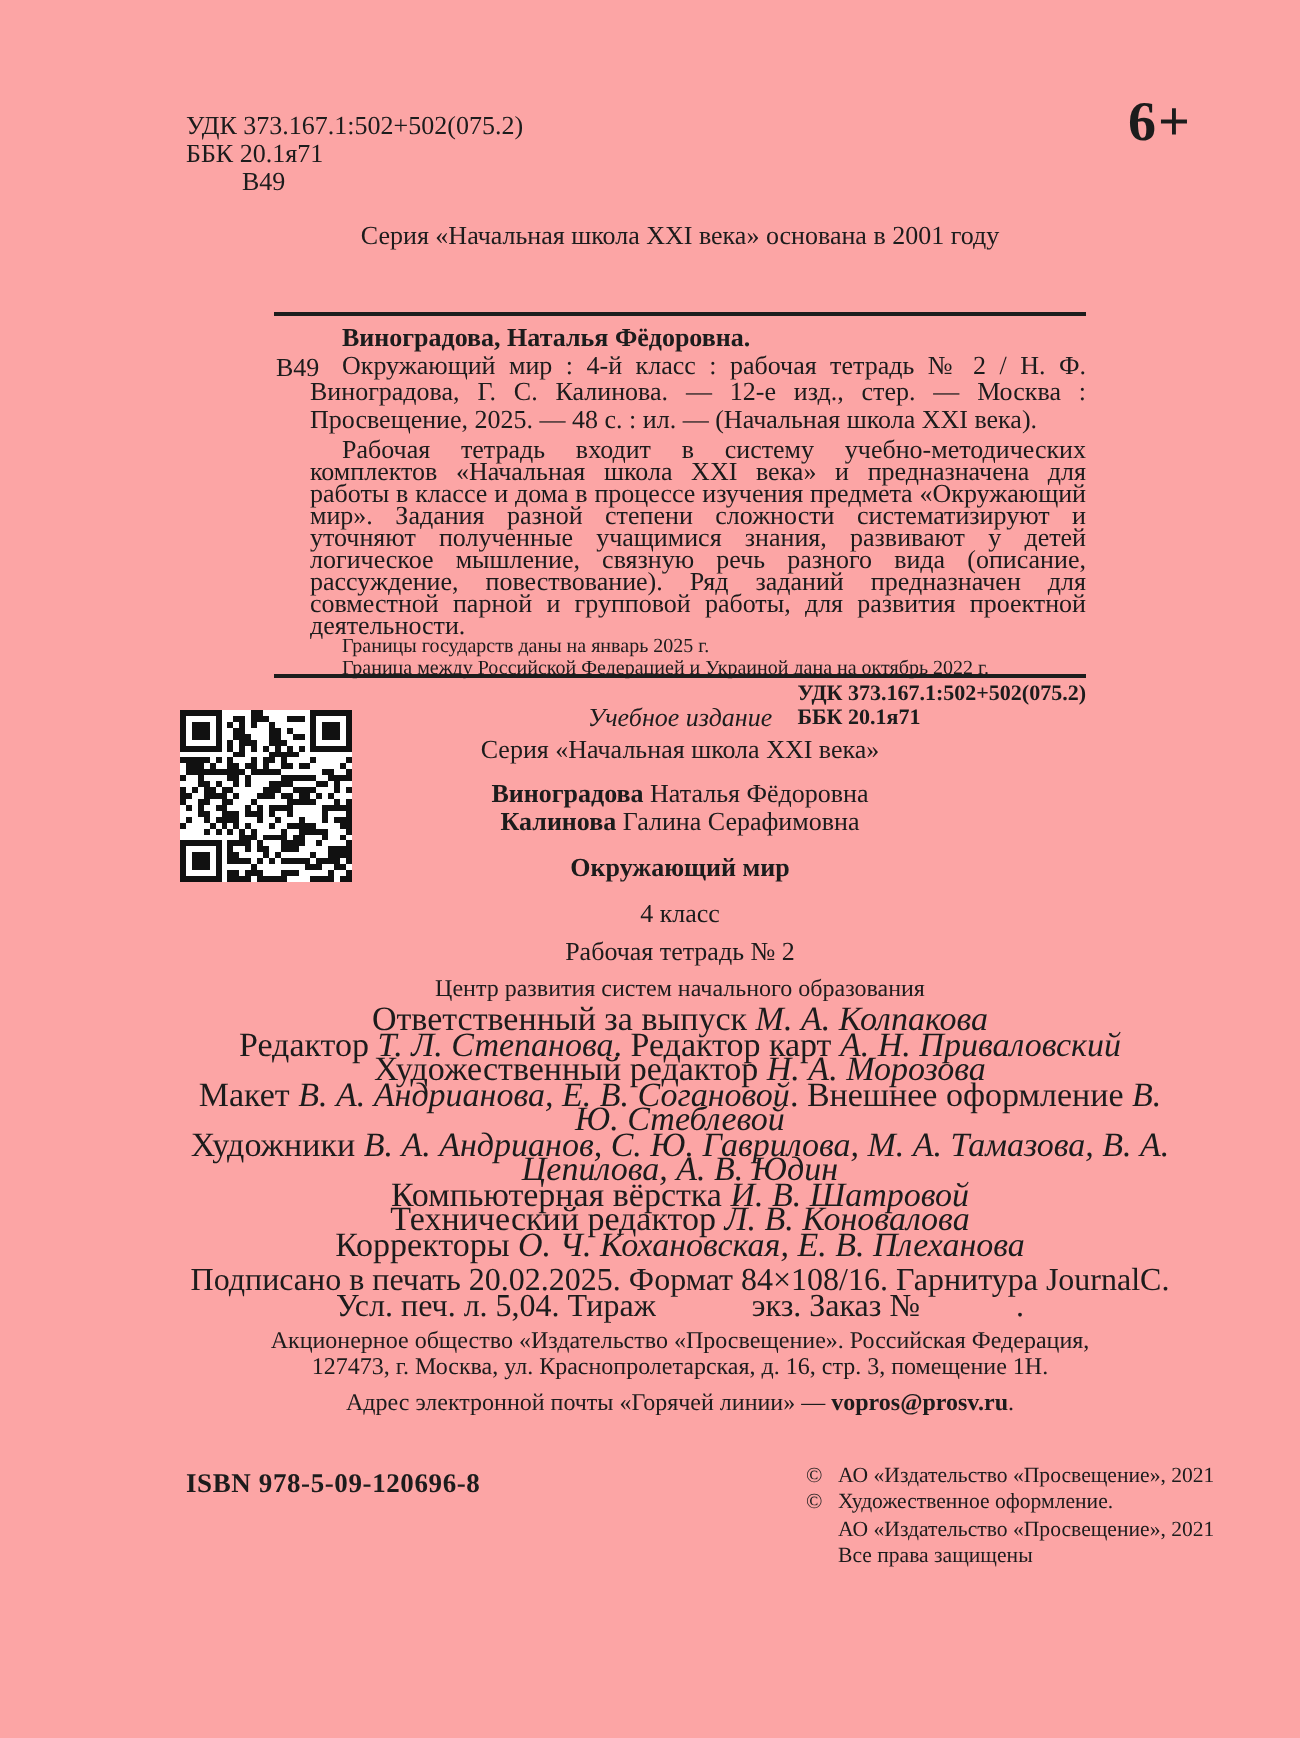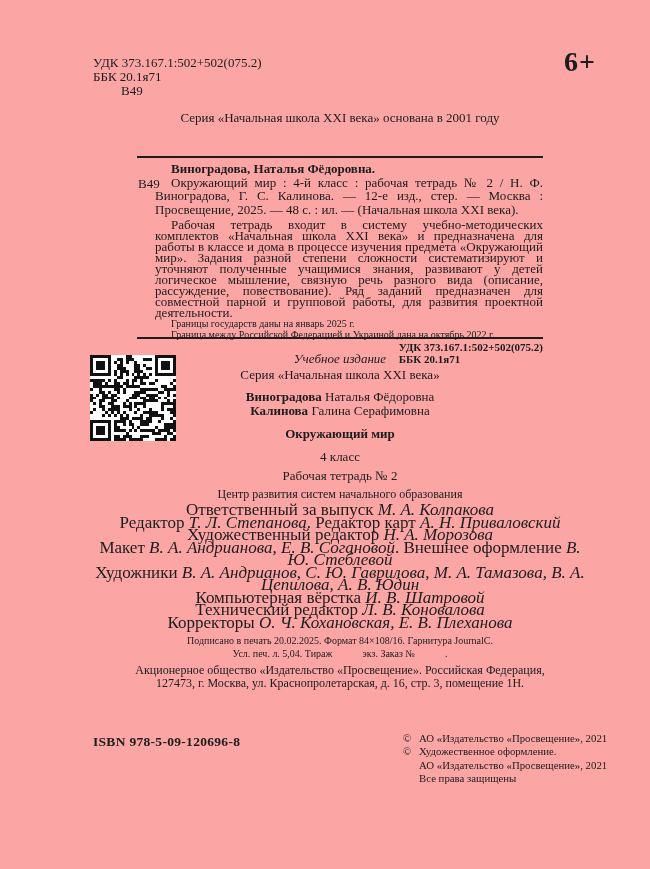--- a/index.html
+++ b/index.html
@@ -36,21 +36,21 @@
   
   .imprint { position:absolute; left:93px; top:352px; width:494px; text-align:center; font-size:13px; line-height:14px; }
   .imprint .edition-type { font-style:italic; }
   .imprint .series { margin-top:2px; }
   .imprint .authors { margin-top:8px; }
   .imprint .book-title { margin-top:9px; font-weight:bold; }
   .imprint .grade { margin-top:9px; }
   .imprint .subtitle { margin-top:5px; }
   .imprint .center-org { margin-top:4px; font-size:12px; }
   .imprint .credits { margin-top:3px; font-size:17px; line-height:12.5px; }
-  .imprint .print-info { margin-top:5px; font-size:10px; line-height:13px; }
+  .imprint .print-info { margin-top:5px; font-size:16px; line-height:13px; }
   .imprint .publisher { margin-top:4px; font-size:12px; line-height:13px; }
   .imprint .hotline { margin-top:5px; font-size:12px; line-height:13px; }
   
   .footer-isbn { position:absolute; left:93px; top:734px; font-size:13.5px; font-weight:bold; letter-spacing:0.3px; }
   .copyright { position:absolute; left:403px; top:732px; font-size:10.8px; line-height:13.3px; }
   .copyright .row { display:flex; }
   .copyright .sym { width:16px; flex:0 0 16px; }
   .copyright .txt { white-space:nowrap; }
 </style>
 </head>
@@ -118,20 +118,21 @@
       <div><span>Корректоры </span><span style="font-style: italic;">О. Ч. Кохановская, Е. В. Плеханова</span></div>
     </div>
     <div class="print-info">
       <div>Подписано в печать 20.02.2025. Формат 84×108/16. Гарнитура JournalC.</div>
       <div>Усл. печ. л. 5,04. Тираж&nbsp;&nbsp;&nbsp;&nbsp;&nbsp;&nbsp;&nbsp;&nbsp;&nbsp;&nbsp;&nbsp;&nbsp;экз. Заказ №&nbsp;&nbsp;&nbsp;&nbsp;&nbsp;&nbsp;&nbsp;&nbsp;&nbsp;&nbsp;&nbsp;&nbsp;.</div>
     </div>
     <div class="publisher">
       <div>Акционерное общество «Издательство «Просвещение». Российская Федерация,</div>
       <div>127473, г. Москва, ул. Краснопролетарская, д. 16, стр. 3, помещение 1Н.</div>
     </div>
+    <div class="hotline"><span>Адрес электронной почты «Горячей линии» — </span><span style="font-weight: bold;">vopros@prosv.ru</span><span>.</span></div>
   </div>
 
   <div class="footer-isbn">ISBN 978-5-09-120696-8</div>
 
   <div class="copyright">
     <div class="row">
       <span class="sym">©</span>
       <span class="txt">АО «Издательство «Просвещение», 2021</span>
     </div>
     <div class="row">

